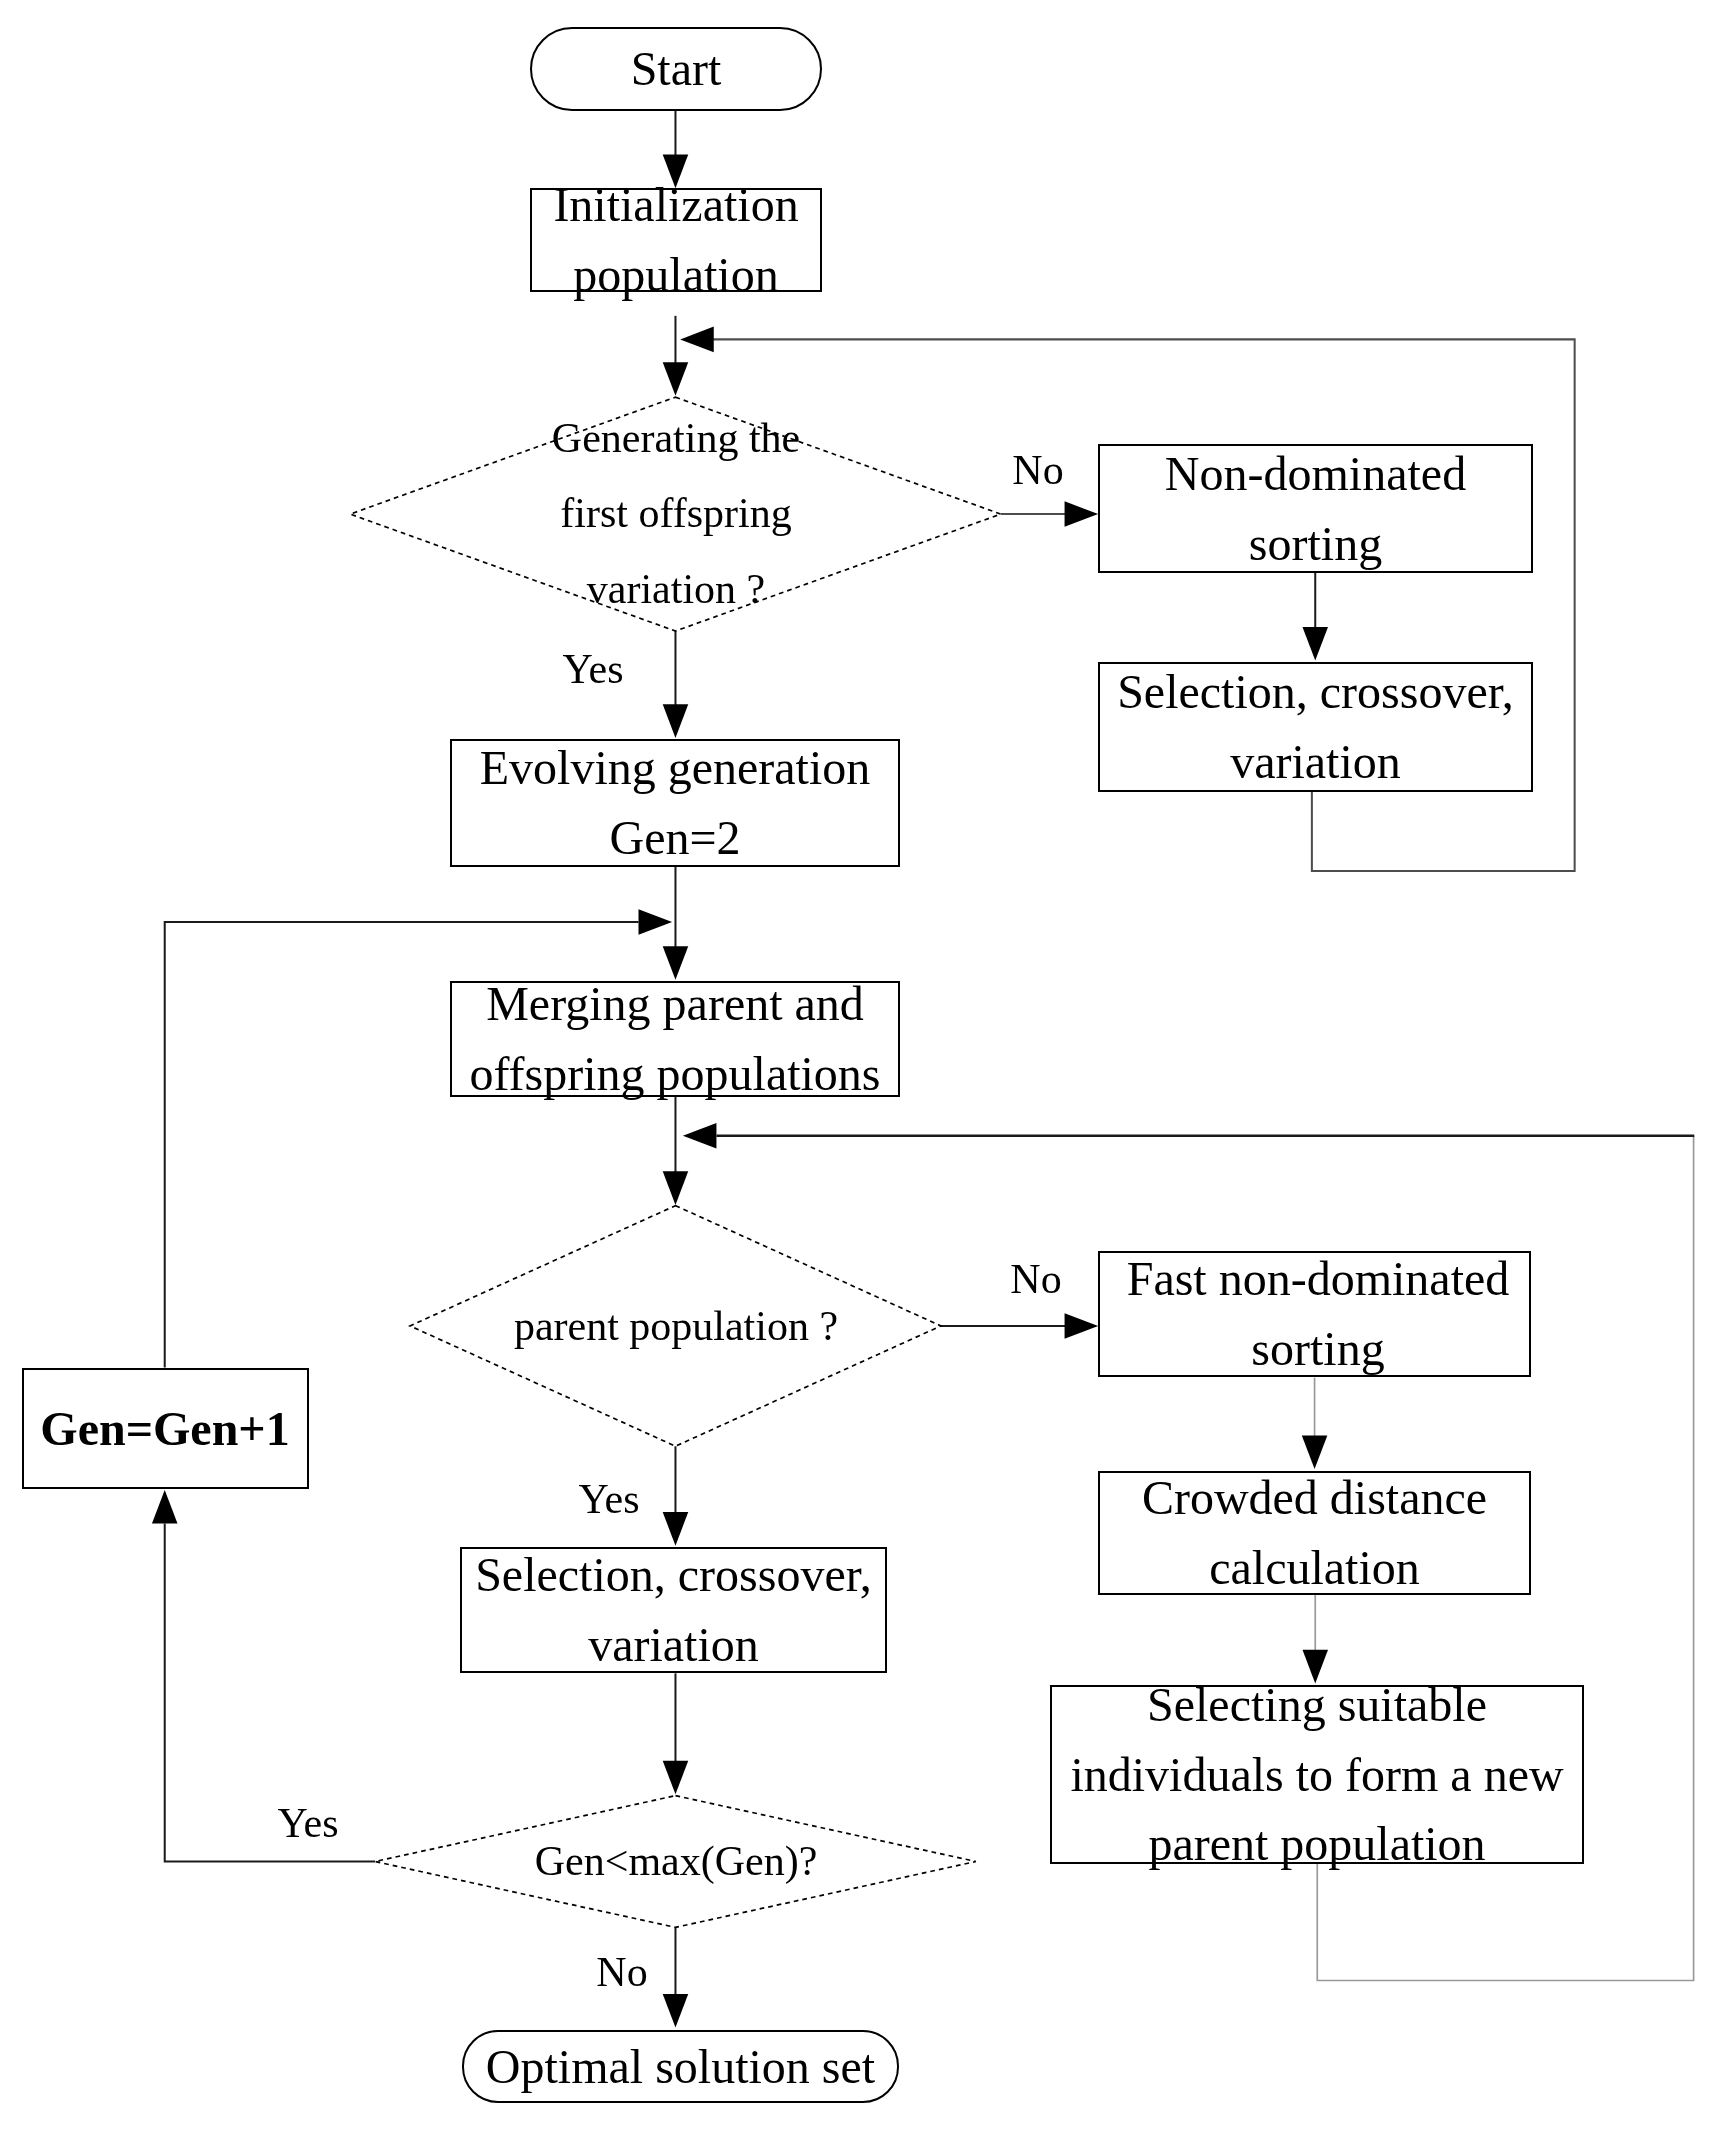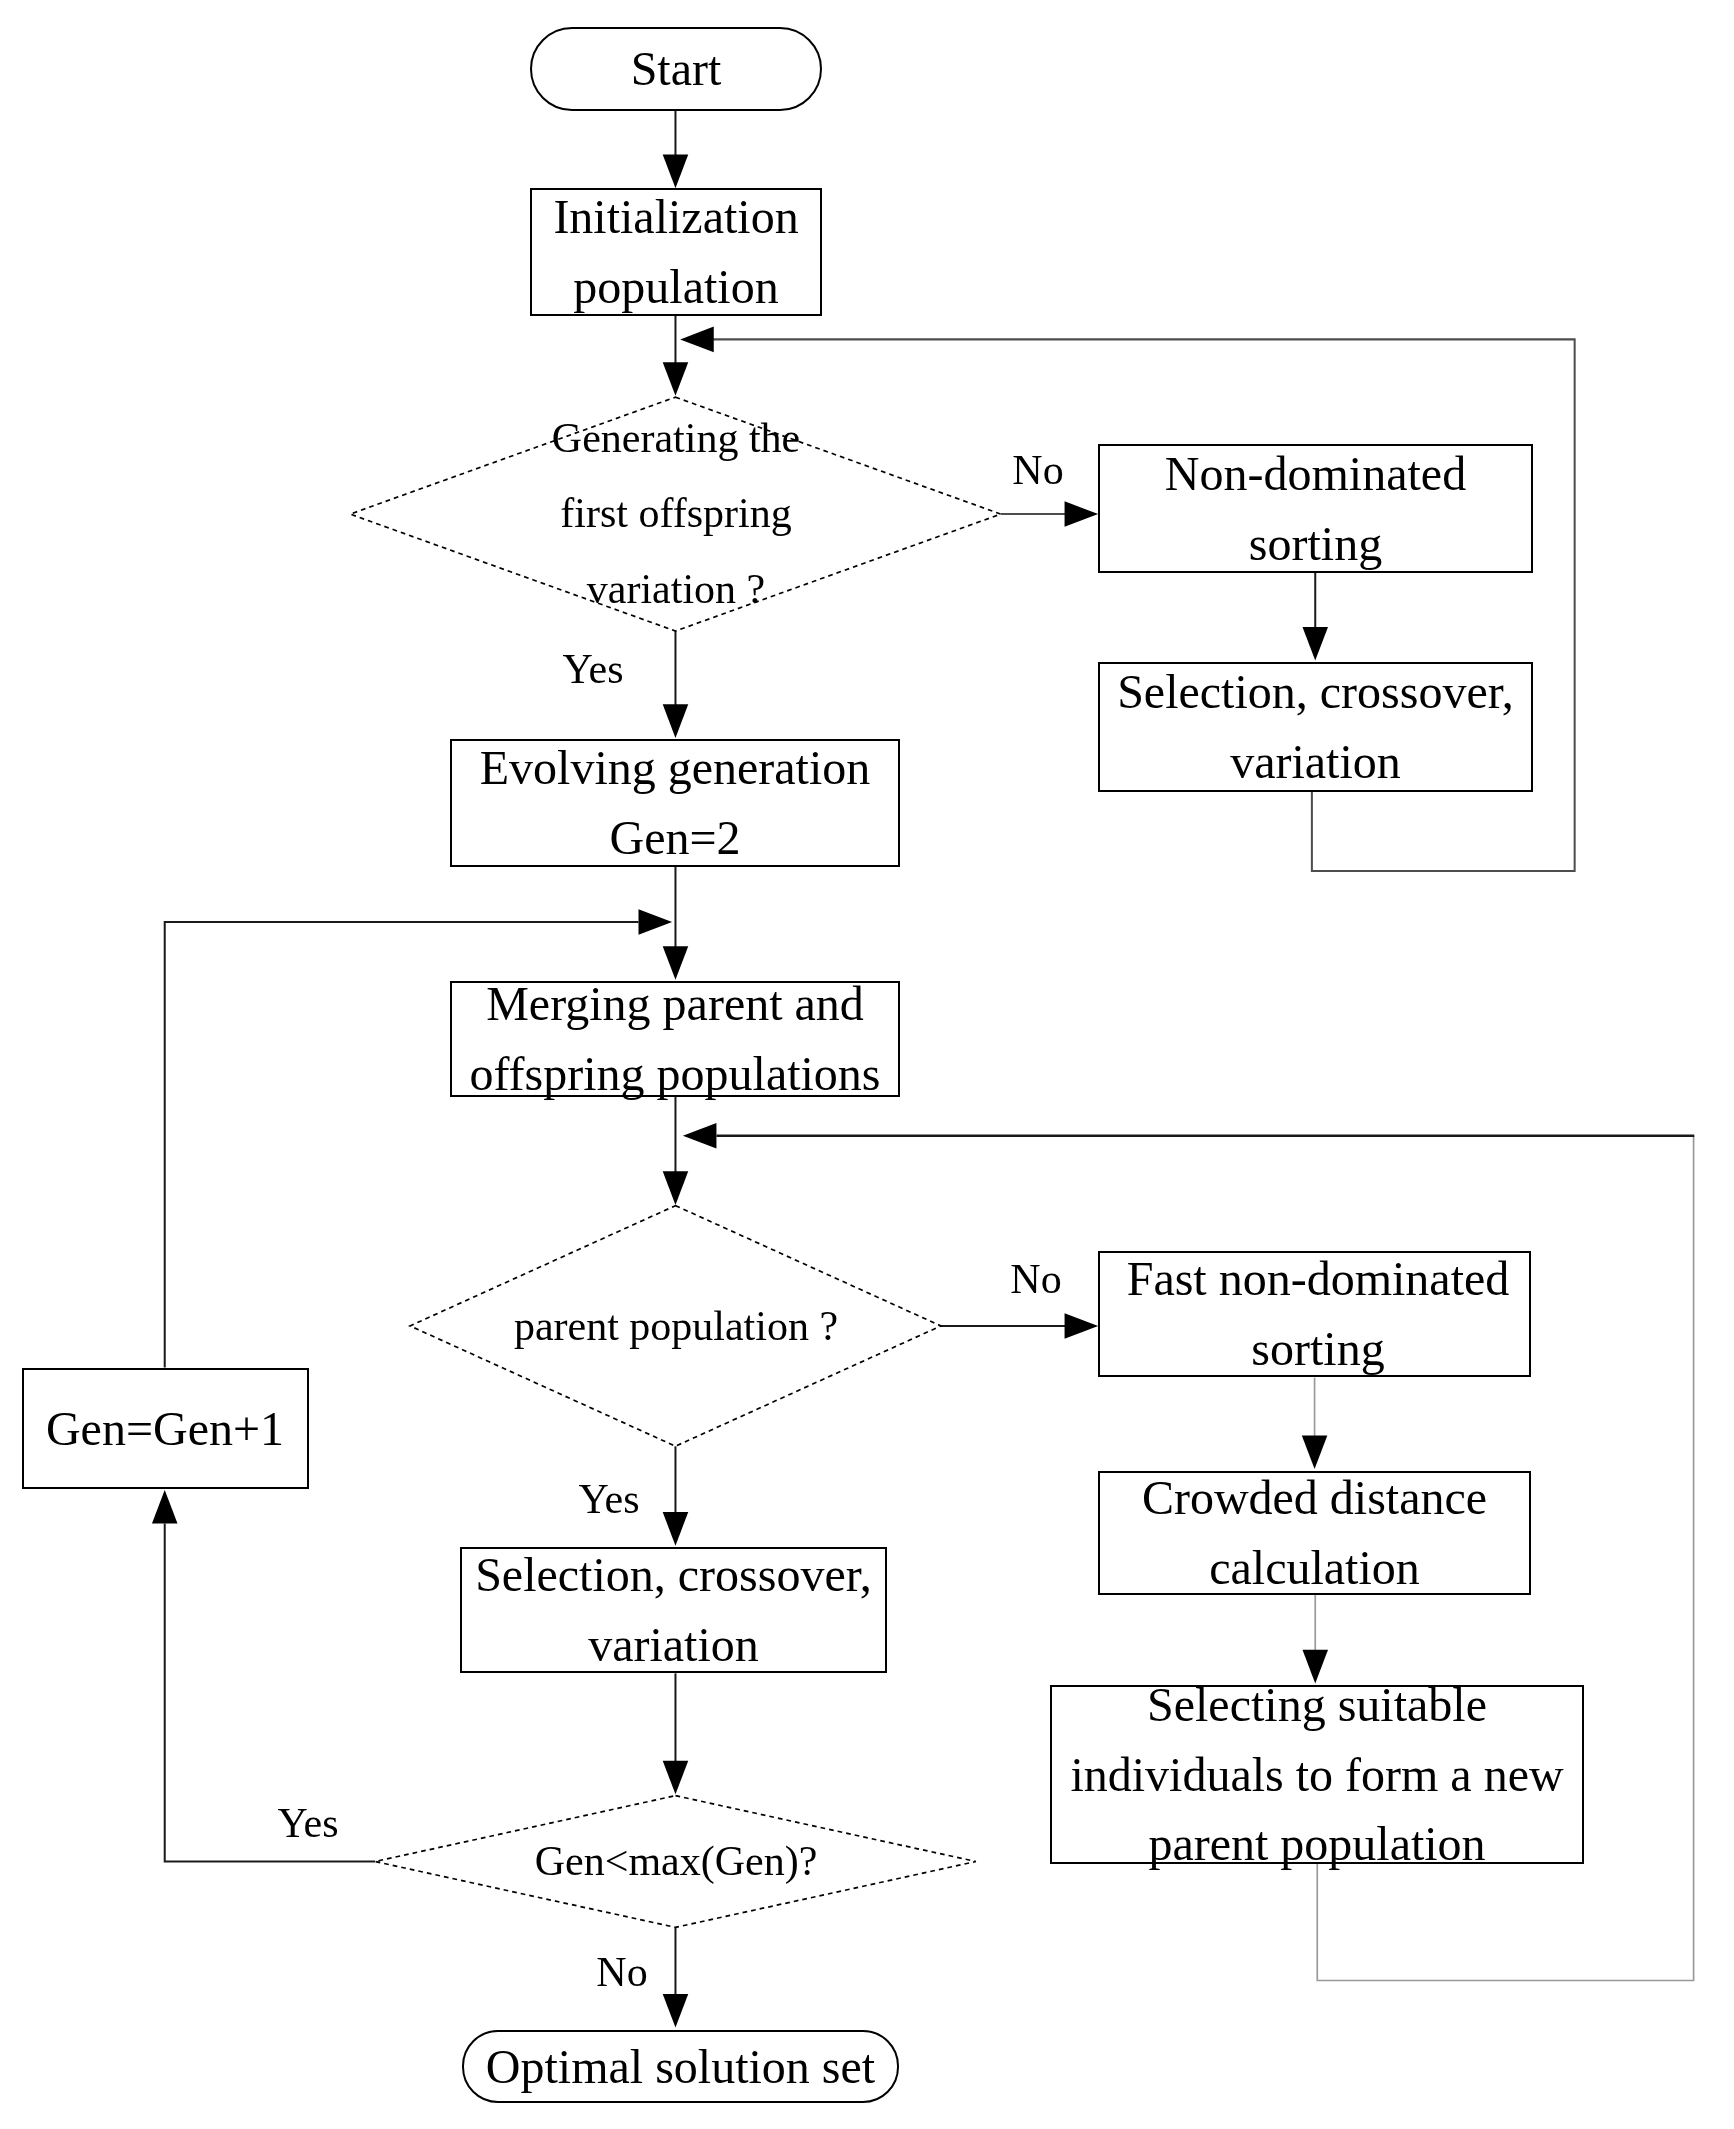--- a/index.html
+++ b/index.html
@@ -27,21 +27,21 @@
     align-items: center;
     justify-content: center;
     text-align: center;
     font-size: 48px;
     line-height: 1.45;
   }
   .node.terminator {
     border-width: 2px;
     border-radius: 47px;
   }
-  .node.bold { font-weight: normal; text-align: center; }
+  .node.bold { font-weight: bold; text-align: center; }
   .dtext {
     position: absolute;
     display: flex;
     flex-direction: column;
     align-items: center;
     justify-content: center;
     text-align: center;
     font-size: 42px;
     line-height: 1.8;
     background: transparent;
@@ -148,21 +148,21 @@
 
     <polygon points="1005,591 1489,765 1005,939 521,765" fill="#ffffff" stroke="#000000" stroke-width="2.5" stroke-dasharray="7 6"></polygon>
     <polygon points="1005,1794 1400,1973 1005,2152 610,1973" fill="#ffffff" stroke="#000000" stroke-width="2.5" stroke-dasharray="7 6"></polygon>
     <polygon points="1005,2672 1452,2770 1005,2868 558,2770" fill="#ffffff" stroke="#000000" stroke-width="2.5" stroke-dasharray="7 6"></polygon>
   </svg>
 
   <div class="node terminator" style="left:530px; top:27px; width:292px; height:84px;">
     <span>Start</span>
   </div>
 
-  <div class="node" style="left:530px; top:188px; width:292px; height:128px;">
+  <div class="node" style="left:530px; top:188px; width:292px; height:104px;">
     <span>Initialization</span>
     <span>population</span>
   </div>
 
   <div class="dtext" style="left:407px; top:402px; width:538px; height:224px;">
     <span>Generating the</span>
     <span>first offspring</span>
     <span>variation ?</span>
   </div>
 

